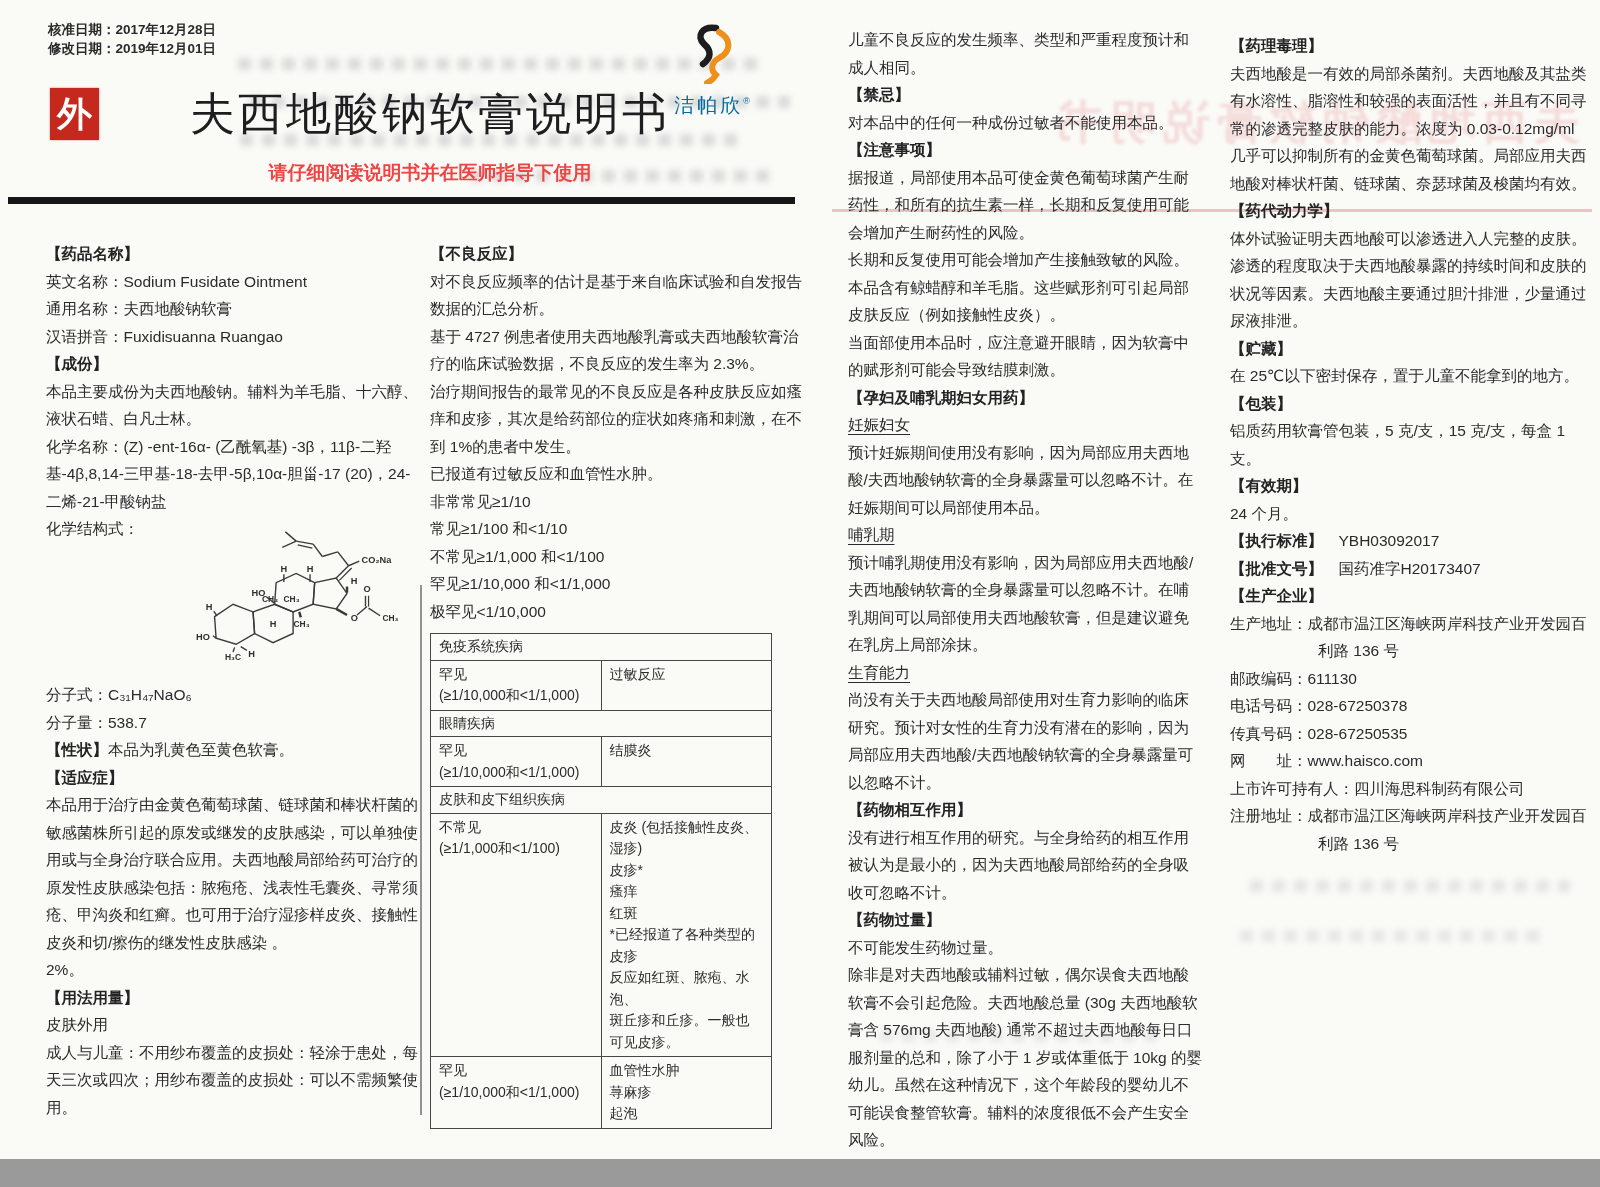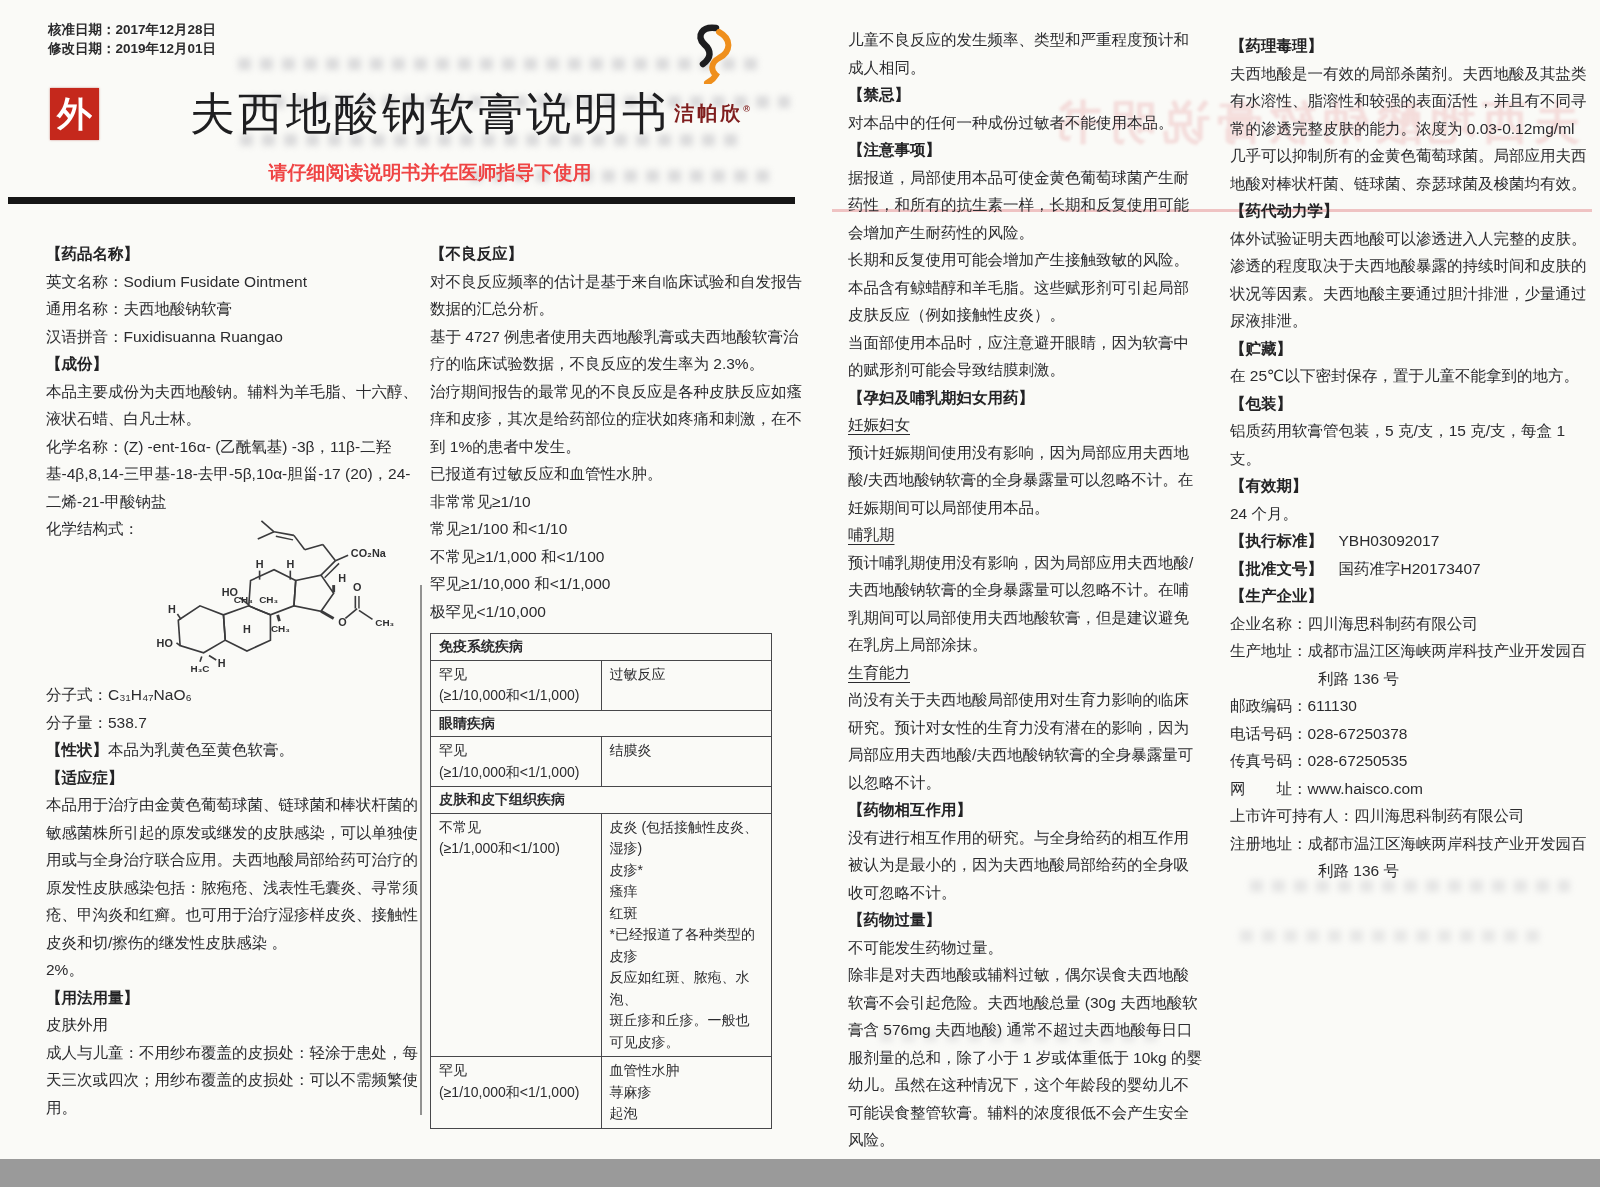--- a/index.html
+++ b/index.html
@@ -7,54 +7,54 @@
         font-family:"Liberation Sans","DejaVu Sans",sans-serif;color:#2b2b2e;}
   
   .dates{position:absolute;left:48px;top:20px;font-size:13.5px;line-height:19px;font-weight:bold;color:#2a2a2c;}
   .ext-mark{position:absolute;left:50px;top:88px;width:49px;height:52px;background:#c5281c;color:#fff;
             font-size:35px;font-weight:bold;display:flex;align-items:center;justify-content:center;
             box-shadow:0 0 2px rgba(160,30,20,.5);}
   .title{position:absolute;left:185px;top:84px;width:490px;text-align:center;font-size:45px;font-weight:normal;
          letter-spacing:3px;color:#1e1e20;}
   .subtitle{position:absolute;left:245px;top:160px;width:370px;text-align:center;font-size:19px;font-weight:600;color:#ef4444;}
   .brand{position:absolute;left:652px;top:22px;width:120px;text-align:center;}
-  .brand-name{font-size:20px;font-weight:bold;letter-spacing:3px;color:#7f1d1d;margin-top:16px;}
+  .brand-name{font-size:20px;font-weight:normal;letter-spacing:3px;color:#0369a1;margin-top:8px;}
   .brand-name sup{font-size:9px;letter-spacing:0;}
   .rule-black{position:absolute;left:8px;top:197px;width:787px;height:7px;background:#161616;}
   .rule-pink{position:absolute;left:832px;top:209px;width:760px;height:3px;background:rgba(221,106,110,.38);}
   .fold-line{position:absolute;left:420px;top:585px;width:2px;height:530px;background:rgba(60,60,62,.55);}
   
   .bleed-title{position:absolute;left:900px;top:92px;width:680px;font-size:46px;font-weight:bold;letter-spacing:7px;
                color:rgba(219,98,106,.20);transform:scaleX(-1);filter:blur(1.6px);pointer-events:none;white-space:nowrap;}
   .smudge{position:absolute;height:12px;opacity:.45;filter:blur(3px);
           background:repeating-linear-gradient(90deg,#b4b4ba 0 13px,transparent 13px 22px);pointer-events:none;}
   
   .col{position:absolute;font-size:15.5px;line-height:27.5px;color:#2b2b2e;}
   .col p{margin:0;}
   #col1{left:46px;top:240px;width:378px;}
   #col2{left:430px;top:240px;width:374px;}
   #col3{left:848px;top:26px;width:354px;}
   #col4{left:1230px;top:32px;width:362px;}
   .h{font-weight:bold;color:#232325;}
   .u{text-decoration:underline;text-underline-offset:4px;}
   .hang{padding-left:88px;text-indent:-88px;}
   
-  .struct-row{display:flex;align-items:flex-start;}
+  .struct-row{display:flex;align-items:flex-start;gap:40px;}
   .struct-row .lbl{flex:0 0 auto;}
   .struct-row svg{margin-left:14px;margin-top:-6px;}
   .chem line,.chem polygon,.chem polyline{stroke:#3a3a3c;stroke-width:1.8;fill:none;}
   .chem .wedge{stroke-width:3.2;}
   .chem .dbl{stroke-width:1.6;}
   .chem text{font-size:12px;font-weight:bold;fill:#2f2f31;font-family:"Liberation Sans","DejaVu Sans",sans-serif;}
   .chem .sm{font-size:11px;}
   
   .adr{border-collapse:collapse;margin-top:8px;width:342px;table-layout:fixed;}
   .adr td{border:1.5px solid #47474a;padding:3px 8px;font-size:14px;line-height:21.5px;vertical-align:top;color:#2b2b2e;}
   .adr td.c1{width:158px;}
-  .adr tr.cat td{font-weight:700;padding:2px 8px;}
+  .adr tr.cat td{font-weight:400;padding:2px 8px;}
   
   .bicon{display:block;margin:0 auto;}
 </style>
 </head>
 <body>
 
 <div class="page">
 
   <div class="bleed-title">夫西地酸钠软膏说明书</div>
   <div class="smudge" style="left:238px;top:58px;width:520px;"></div>
@@ -260,21 +260,20 @@
     <p>体外试验证明夫西地酸可以渗透进入人完整的皮肤。渗透的程度取决于夫西地酸暴露的持续时间和皮肤的状况等因素。夫西地酸主要通过胆汁排泄，少量通过尿液排泄。</p>
     <p class="h">【贮藏】</p>
     <p>在 25℃以下密封保存，置于儿童不能拿到的地方。</p>
     <p class="h">【包装】</p>
     <p>铝质药用软膏管包装，5 克/支，15 克/支，每盒 1 支。</p>
     <p class="h">【有效期】</p>
     <p>24 个月。</p>
     <p><span class="h">【执行标准】</span>　<span>YBH03092017</span></p>
     <p><span class="h">【批准文号】</span>　<span>国药准字H20173407</span></p>
     <p class="h">【生产企业】</p>
-    <p>企业名称：四川海思科制药有限公司</p>
     <p class="hang">生产地址：成都市温江区海峡两岸科技产业开发园百利路 136 号</p>
     <p>邮政编码：611130</p>
     <p>电话号码：028-67250378</p>
     <p>传真号码：028-67250535</p>
     <p>网　　址：www.haisco.com</p>
     <p>上市许可持有人：四川海思科制药有限公司</p>
     <p class="hang">注册地址：成都市温江区海峡两岸科技产业开发园百利路 136 号</p>
   </div>
 
 </div>

